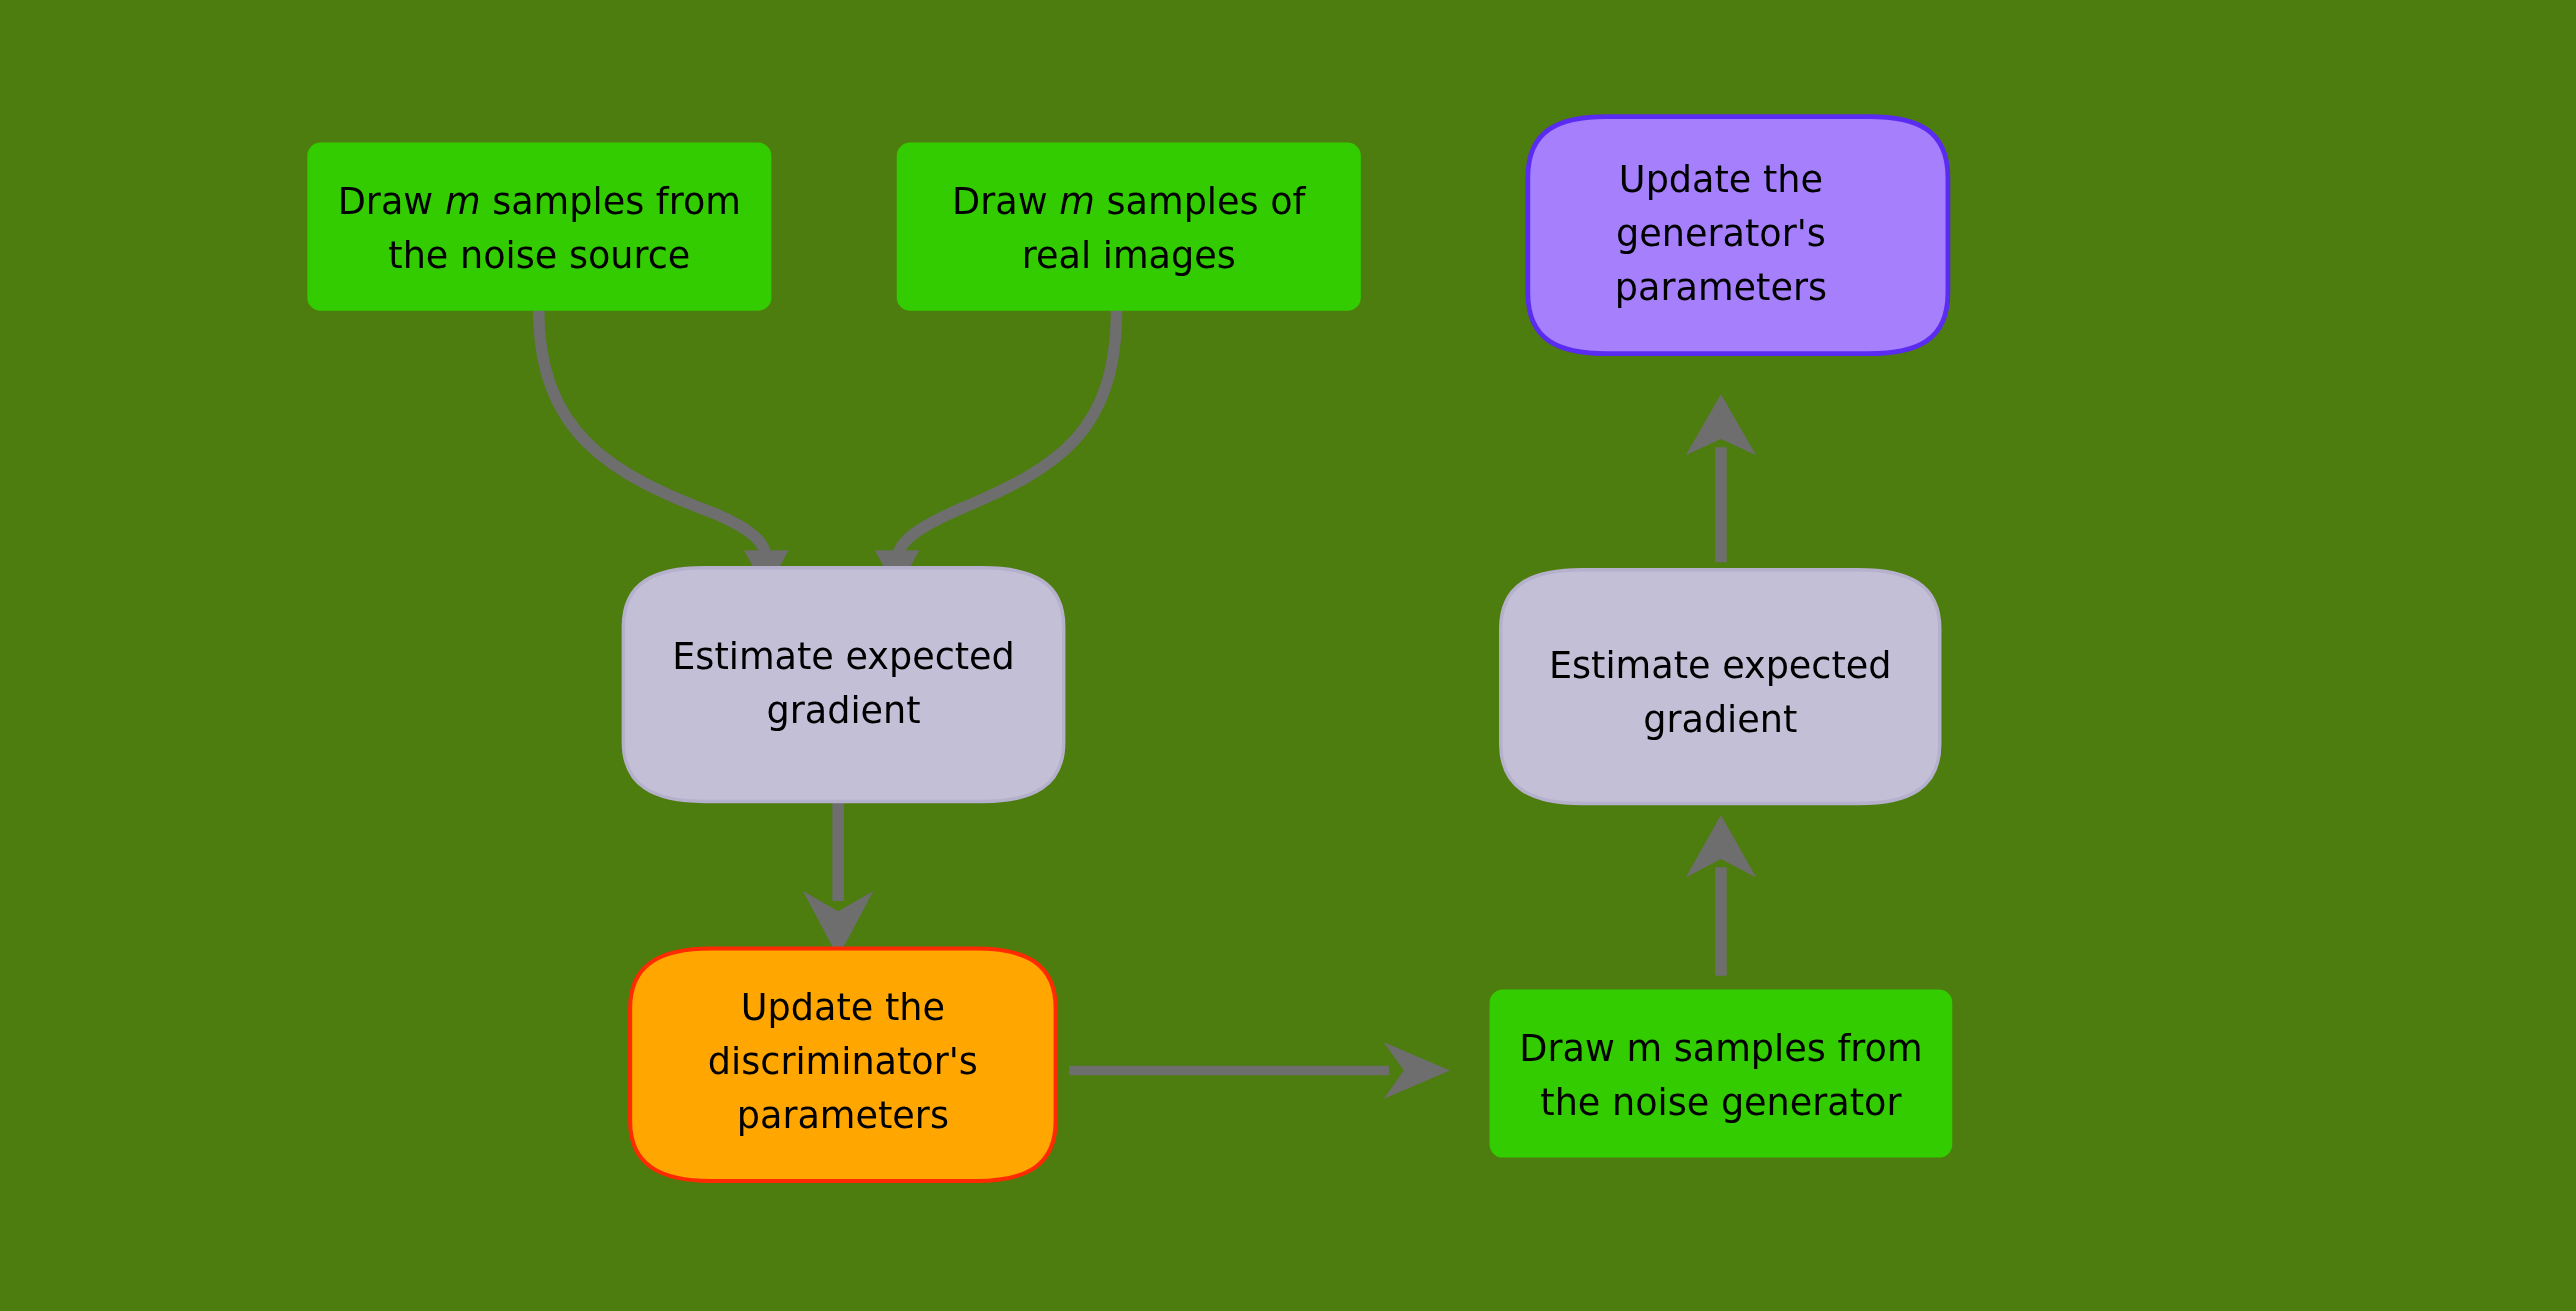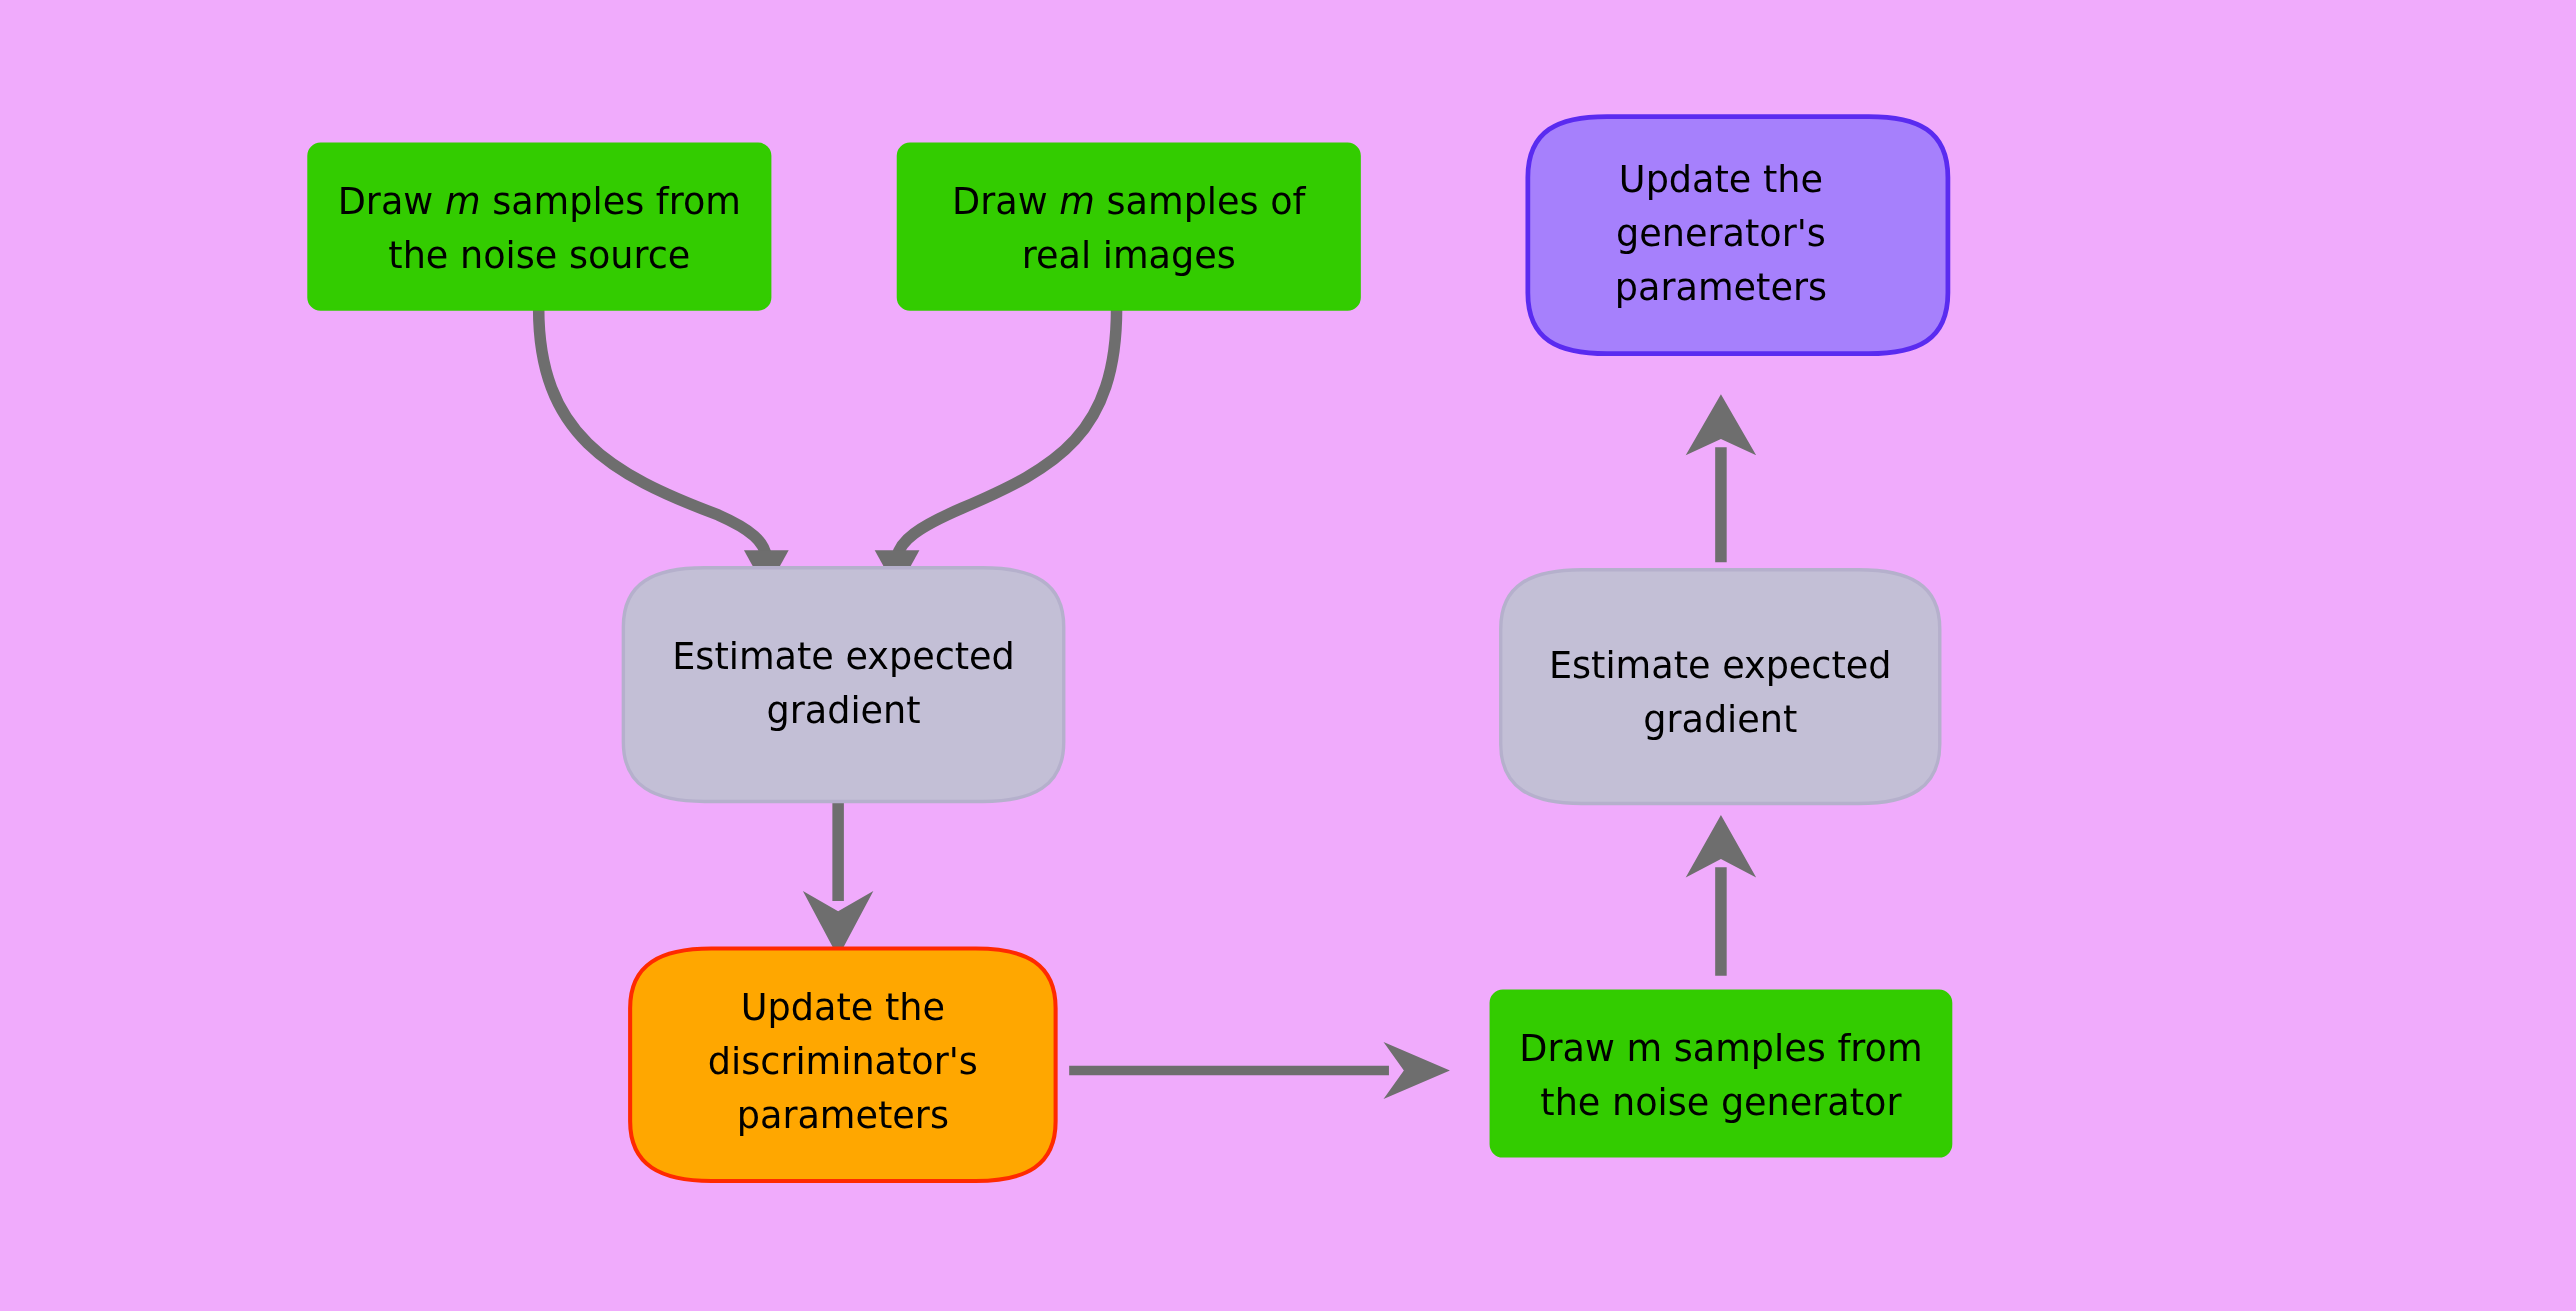--- a/index.html
+++ b/index.html
@@ -4,21 +4,21 @@
 <style>
   html, body {
     margin: 0;
     padding: 0;
     background: #000000;
   }
   #stage {
     position: relative;
     width: 2576px;
     height: 1311px;
-    background: #f0abfc;
+    background: #4d7c0f;
     overflow: hidden;
     font-family: "DejaVu Sans", sans-serif;
   }
   svg#diagram {
     position: absolute;
     left: 0;
     top: 0;
     width: 2576px;
     height: 1311px;
     display: block;

